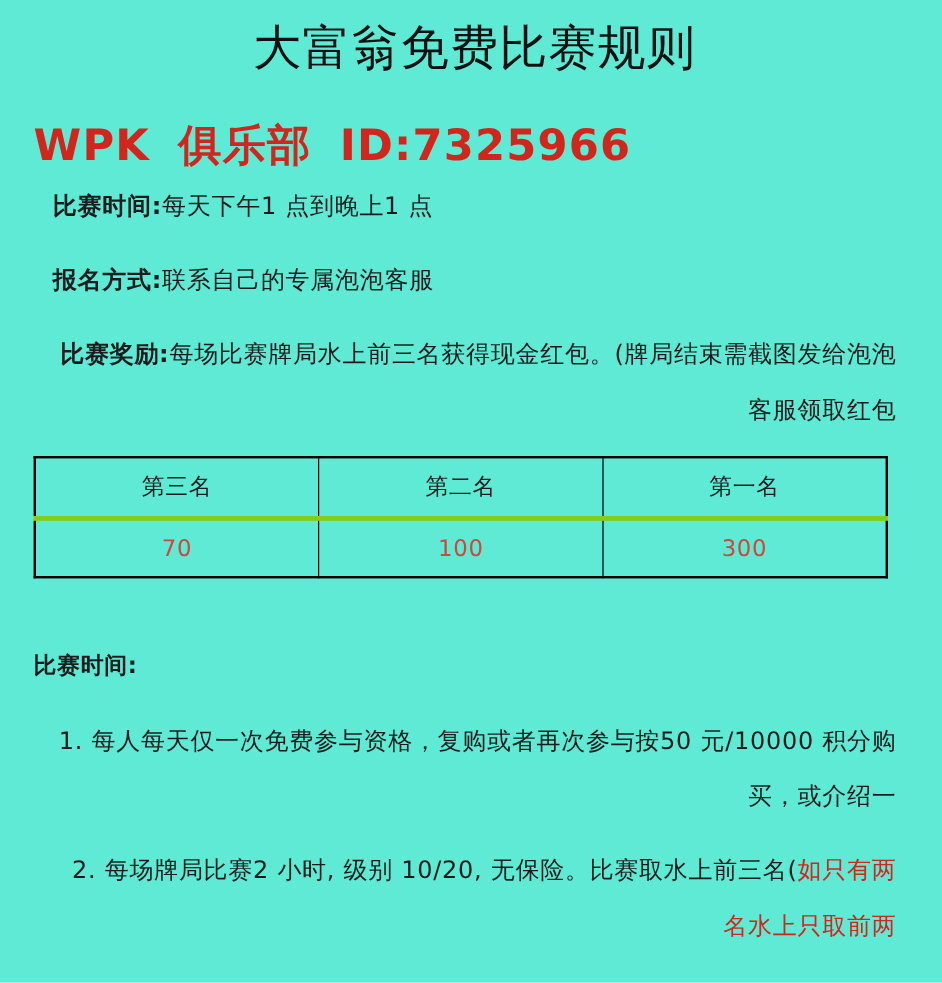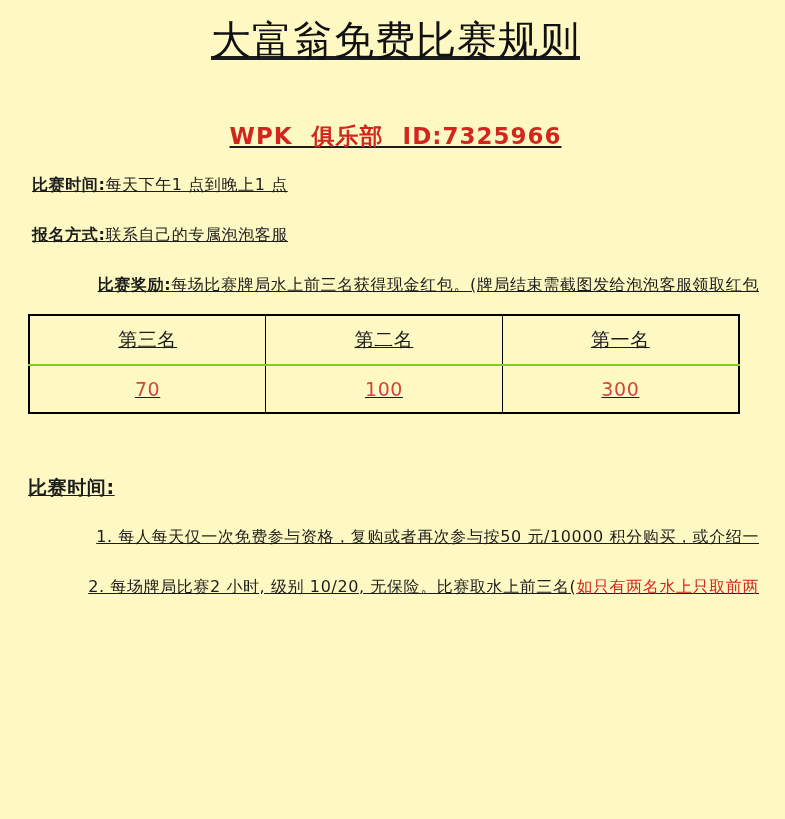--- a/index.html
+++ b/index.html
@@ -6,50 +6,48 @@
     margin: 0;
     padding: 0;
     background: #ffffff;
   }
   .page {
     position: relative;
     width: 785px;
     height: 819px;
     box-sizing: border-box;
     padding: 0 22px 4px 28px;
-    background: #fef9c3;
+    background: #5eead4;
     color: #1c1c1c;
     font-family: "DejaVu Sans", "Liberation Sans", sans-serif;
     overflow: hidden;
-    text-decoration: underline;
   }
   .doc-title {
     margin: 0;
     padding-top: 14px;
     font-family: "DejaVu Serif", "Liberation Serif", serif;
     font-weight: 500;
     font-size: 40px;
     line-height: 52px;
     text-align: center;
     color: #111111;
     letter-spacing: 1px;
   }
   .doc-subtitle {
-    margin-top: 54px;
-    font-size: 23px;
+    margin-top: 40px;
+    font-size: 36px;
     line-height: 32px;
     font-weight: 700;
-    text-align: center;
     color: #d2261d;
     letter-spacing: 1px;
     word-spacing: 10px;
   }
   .body-para {
-    margin: 4px;
-    font-size: 16px;
+    margin: 16px;
+    font-size: 20px;
     line-height: 46px;
     letter-spacing: 0.6px;
     color: #1c1c1c;
   }
   .body-para.first {
     margin-top: 10px;
   }
   .para-label {
     font-weight: 700;
   }
@@ -71,21 +69,21 @@
   table.prize-table td {
     border: 1px solid #000000;
     text-align: center;
     vertical-align: middle;
     font-size: 19px;
     letter-spacing: 0.6px;
   }
   table.prize-table th {
     height: 46px;
     font-weight: 400;
-    border-bottom: 2px solid #84cc16;
+    border-bottom: 4px solid #84cc16;
     color: #1c1c1c;
   }
   table.prize-table td {
     height: 44px;
     color: #d2463c;
   }
   .rules-heading {
     margin: 0;
     margin-top: 50px;
     font-size: 19px;

